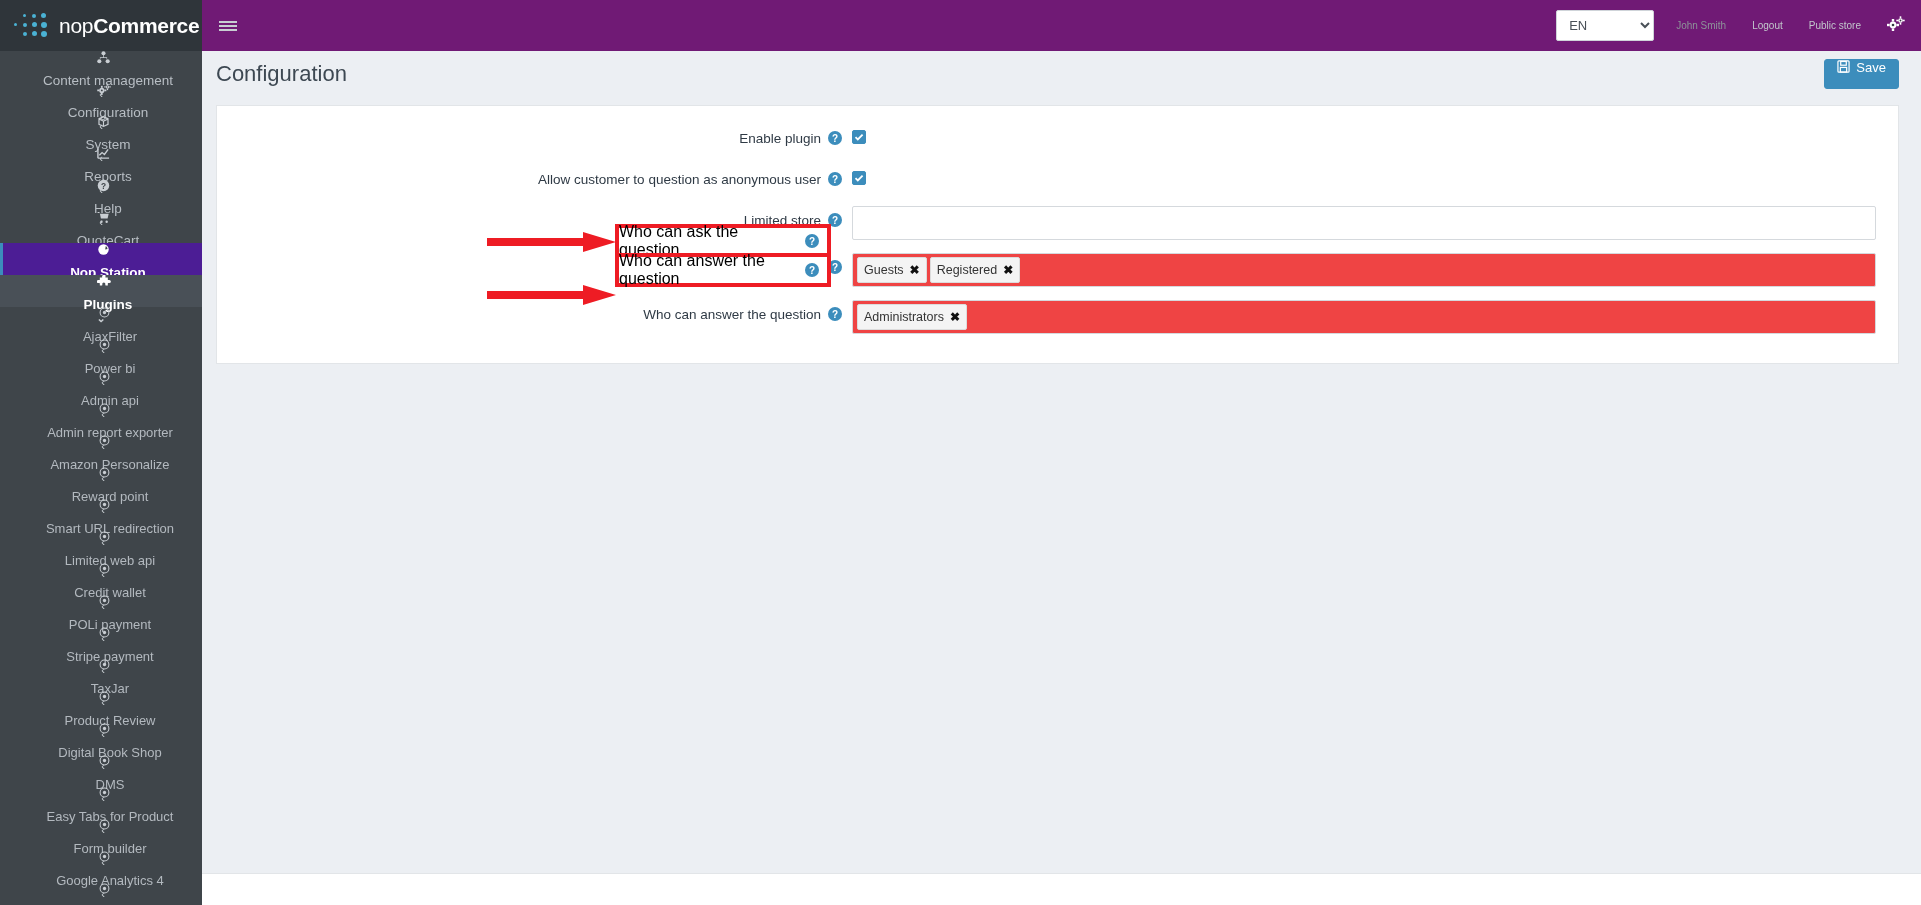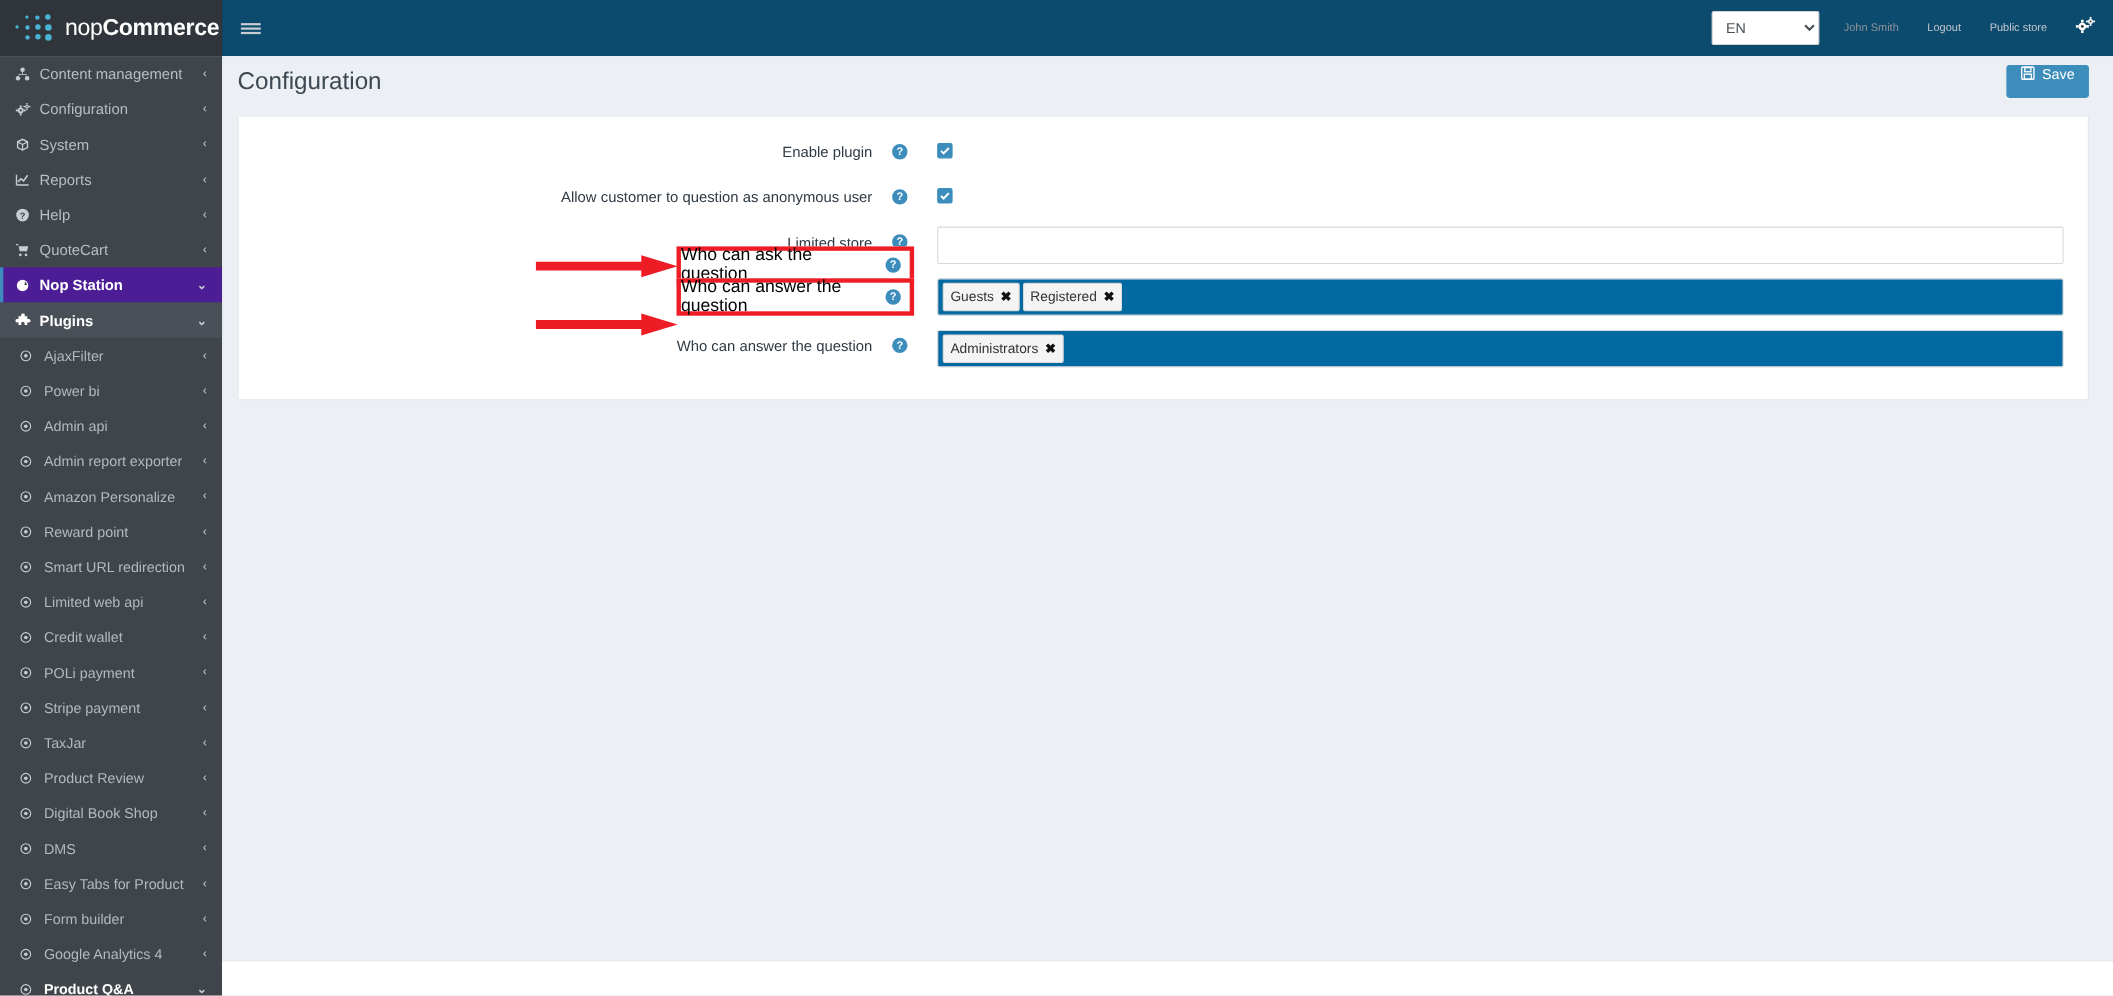--- a/index.html
+++ b/index.html
@@ -6,21 +6,21 @@
   html, body {
     width: 1921px; height: 905px;
     font-family: "Liberation Sans", sans-serif;
     background: #eceff3;
     overflow: hidden;
   }
 
   
   .topbar {
     position: absolute; top: 0; left: 0; width: 1921px; height: 51px;
-    background: #0c4a6e; display: flex; align-items: center;
+    background: #701a75; display: flex; align-items: center;
   }
   .brand {
     width: 202px; height: 51px; background: #2f353a;
     display: flex; align-items: center; padding-left: 14px;
   }
   .logo-dots { width: 38px; height: 26px; position: relative; margin-right: 7px; }
   .logo-dots i {
     position: absolute; background: #4ab2d4; border-radius: 50%;
     width: 5px; height: 5px; display: block;
   }
@@ -48,21 +48,21 @@
   .gear-top { color: #fff; font-size: 16px; cursor: pointer; }
 
   
   .sidebar {
     position: absolute; top: 51px; left: 0; width: 202px; height: 854px;
     background: #3f454a; overflow: hidden;
   }
   .nav-item {
     display: flex; align-items: center; height: 32px;
     padding-left: 14px; color: #b8bec4; font-size: 13.5px;
-    position: relative; cursor: pointer; white-space: nowrap;
+    position: relative; cursor: pointer; white-space: nowrap; flex-direction: column;
   }
   .nav-item .ico {
     width: 22px; display: inline-flex; justify-content: flex-start;
     font-size: 13px; color: #c9ced3; flex: 0 0 22px;
   }
   .nav-item .lbl { flex: 1; }
   .nav-item .caret { font-size: 11px; color: #c9ced3; margin-right: 14px; }
   .nav-item.top-level { height: 32px; }
   .nav-item.active-parent { background: #4c1d95; color: #fff; font-weight: 700; }
   .nav-item.active-parent::before {
@@ -92,21 +92,21 @@
   }
 
   .card {
     margin: 9px 22px 0 14px; background: #fff;
     border: 1px solid #e2e5e8; padding: 18px 0 16px 0; min-height: 205px;
   }
   .form-row { display: flex; align-items: flex-start; margin-bottom: 13px; }
   .label-col {
     width: 635px; flex: 0 0 635px; display: flex;
     align-items: center; justify-content: flex-end;
-    padding-right: 27px; min-height: 28px; position: relative; gap: 11px;
+    padding-right: 10px; min-height: 28px; position: relative;
   }
   .label-col .label-text { font-size: 13.5px; color: #2f3a45; }
   .help-ico {
     width: 14px; height: 14px; border-radius: 50%; background: #3c8dbc;
     color: #fff; font-size: 10px; font-weight: 700; display: inline-flex;
     align-items: center; justify-content: center; margin-left: 7px;
     flex: 0 0 14px; cursor: pointer;
   }
   .field-col { flex: 1; padding-right: 22px; }
 
@@ -115,21 +115,21 @@
     border-radius: 2px; display: inline-flex; align-items: center;
     justify-content: center; color: #fff; font-size: 11px; line-height: 1;
     cursor: pointer; margin-top: 6px;
   }
   .text-input {
     width: 100%; height: 34px; border: 1px solid #d5d9dd; background: #fff;
     border-radius: 2px; font-size: 13px; padding: 0 8px;
     font-family: "Liberation Sans", sans-serif; color: #3d4852;
   }
   .token-box {
-    width: 100%; min-height: 34px; border: 1px solid #d5d9dd; background: #0369a1;
+    width: 100%; min-height: 34px; border: 1px solid #d5d9dd; background: #ef4444;
     border-radius: 2px; padding: 3px 4px; display: flex; gap: 3px; flex-wrap: wrap;
   }
   .token {
     background: #f4f4f4; border: 1px solid #dcdcdc; border-radius: 2px;
     font-size: 12.5px; color: #333; padding: 3px 6px;
     display: inline-flex; align-items: center; gap: 6px;
   }
   .token .x { font-weight: 700; font-size: 12px; cursor: pointer; color: #111; }
 
   

